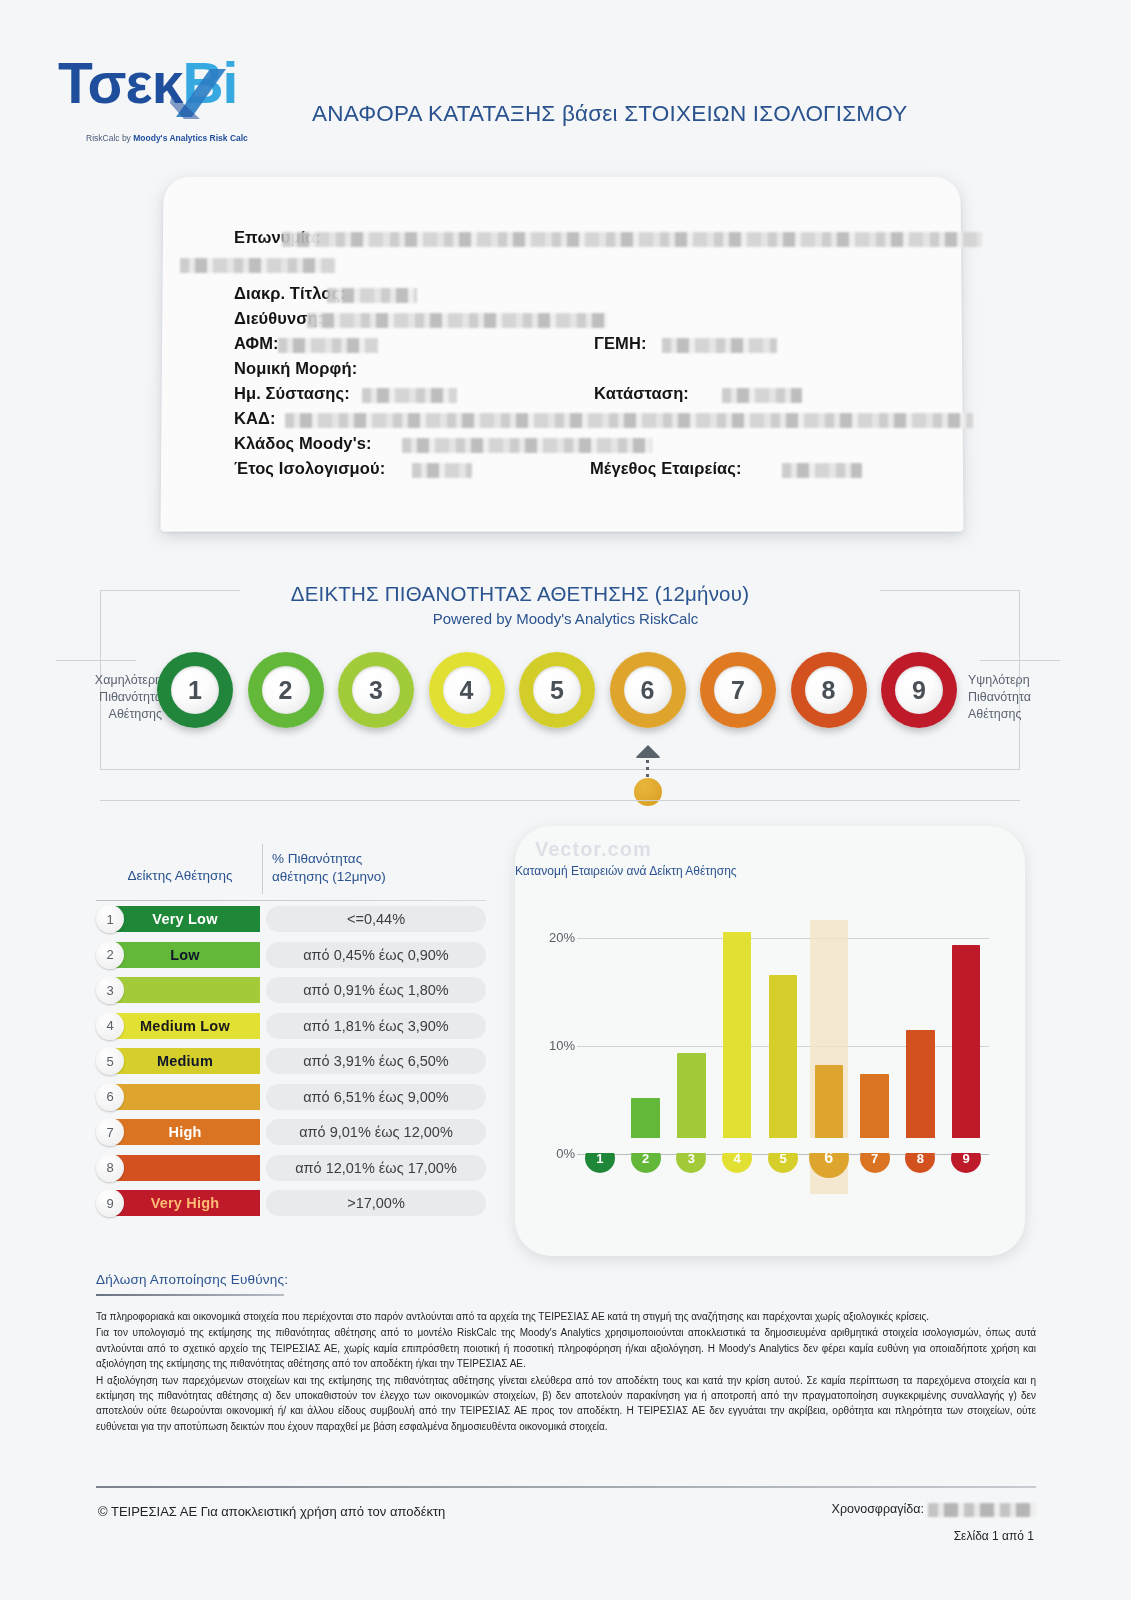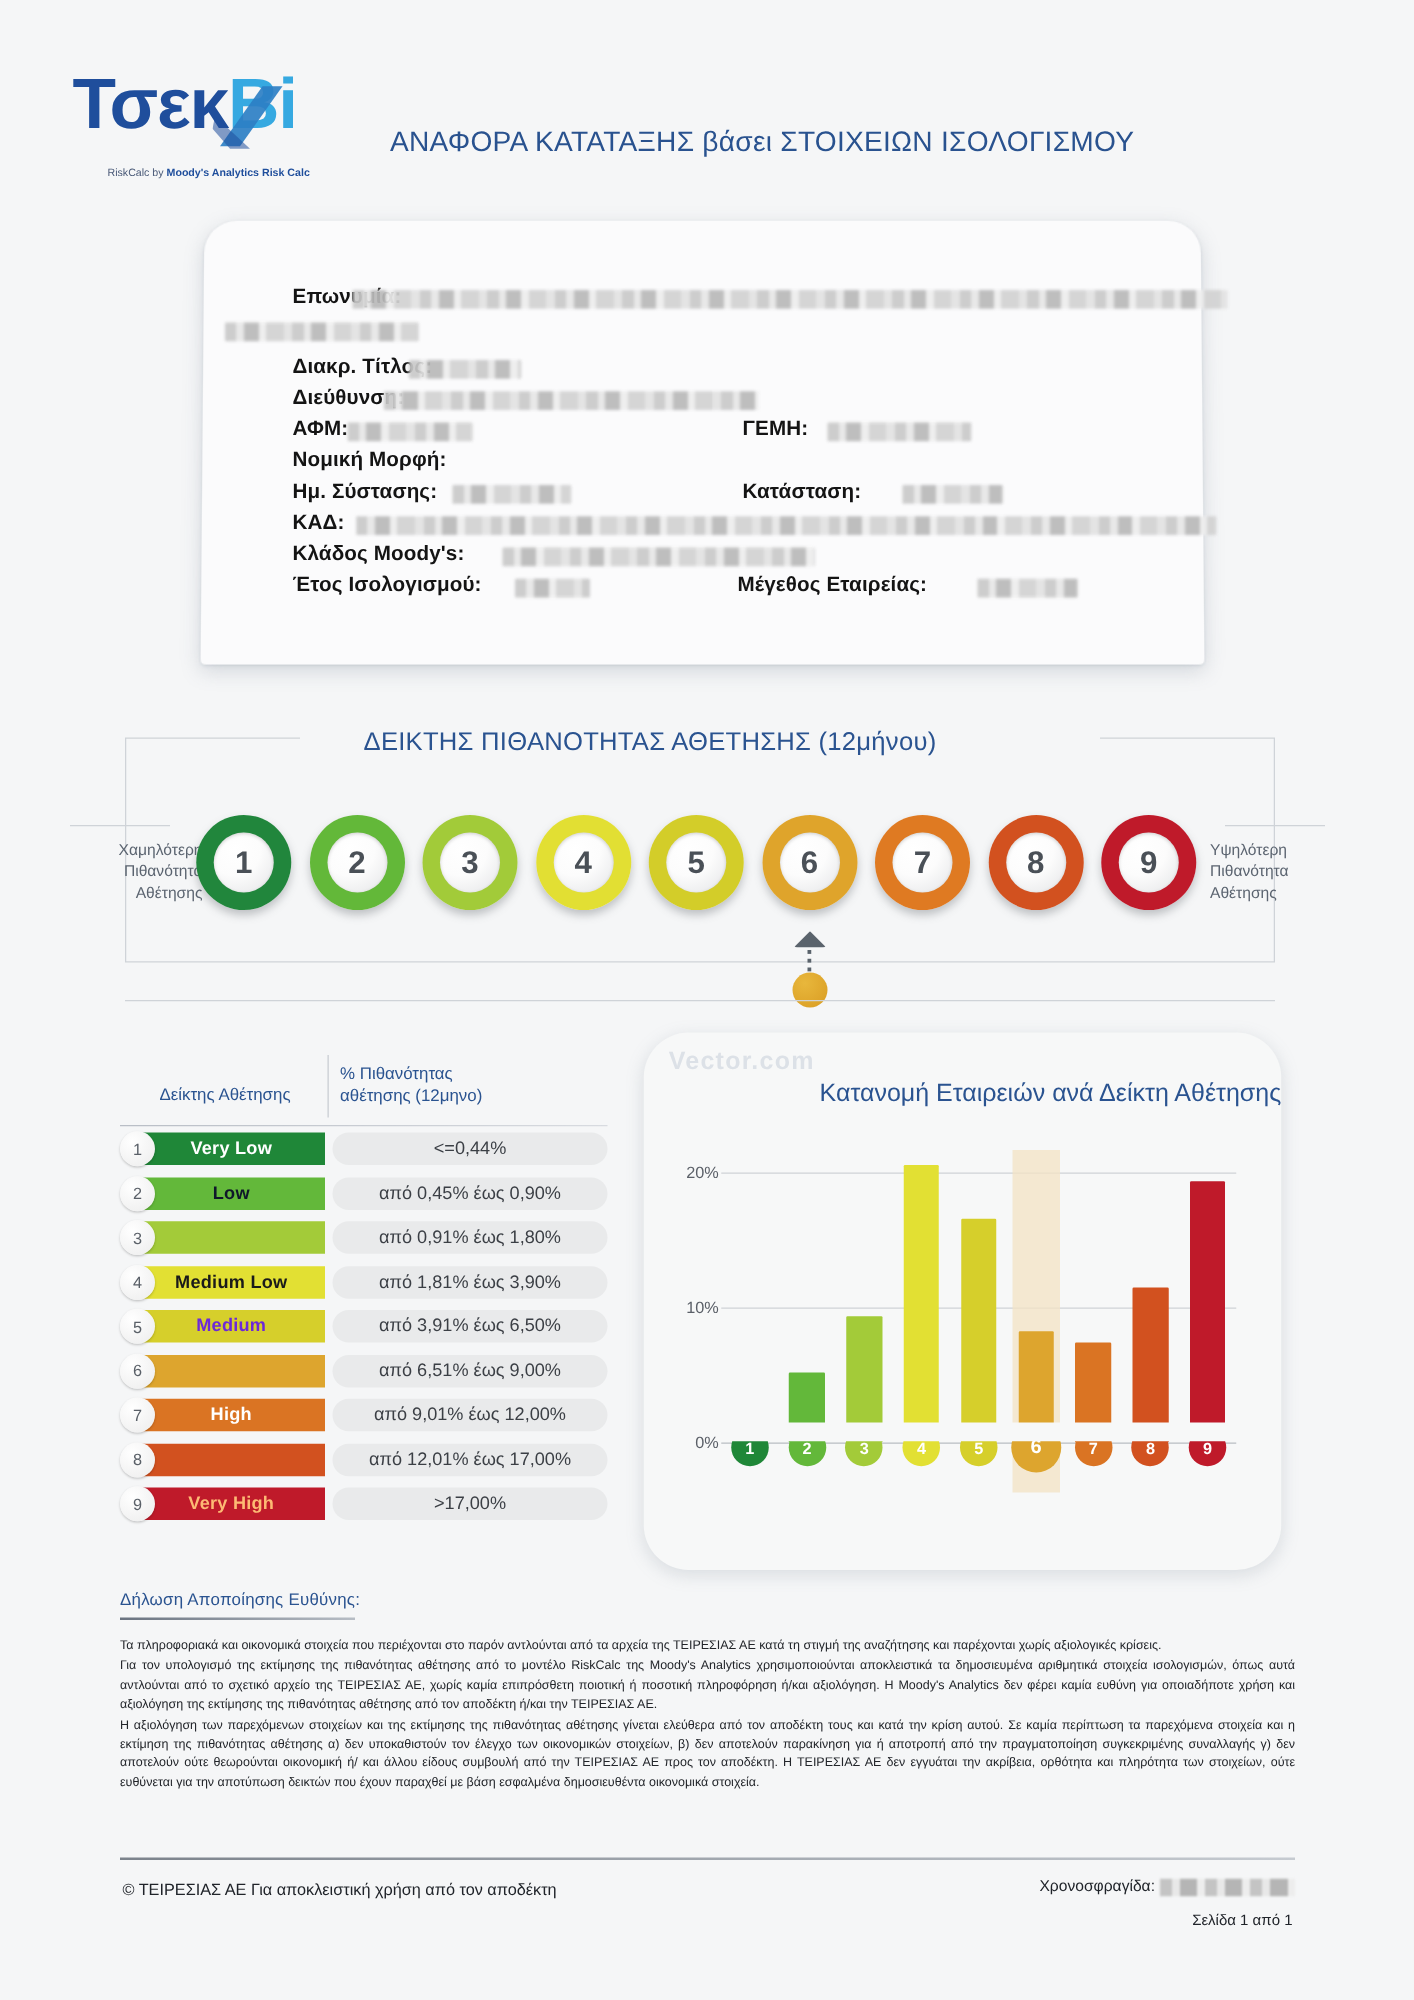--- a/index.html
+++ b/index.html
@@ -135,22 +135,22 @@
     font-size: 14.5px; color: #3b3f45;
   }
 
   
   .chart-card {
     position: absolute; left: 515px; top: 826px; width: 510px; height: 430px;
     background: #f7f8f8; border-radius: 36px;
     box-shadow: 0 4px 14px rgba(120,130,145,.22);
   }
   .chart-title {
-    position: absolute; left: 0; top: 38px; width: 510px; text-align: right;
-    font-size: 20px; color: #2a5390;
+    position: absolute; left: 0; top: 38px; width: 510px; text-align: left;
+    font-size: 12px; color: #2a5390;
   }
   .plot { position: absolute; left: 62px; top: 80px; width: 412px; height: 288px; }
   .gridline { position: absolute; left: 0; width: 412px; height: 1px; background: #cfd2d6; }
   .ytick { position: absolute; right: 414px; font-size: 13px; color: #5b6068; white-space: nowrap; transform: translateY(-8px); }
   .bar { position: absolute; bottom: 0; border-radius: 1px; }
   .bar-hl { position: absolute; bottom: 0; background: #f3e3c4; opacity: .75; }
   .xcirc {
     position: absolute; width: 30px; height: 30px; border-radius: 50%;
     display: flex; align-items: center; justify-content: center;
     color: #fff; font-size: 13px; font-weight: bold;
@@ -234,20 +234,21 @@
           <div class="flabel" style="left: 428px; top: 231px;">Μέγεθος Εταιρείας:</div>
           <div class="redact" style="left: 620px; top: 235px; width: 80px;"></div>
         </div>
     </div>
   </div>
 
   <div class="gauge">
     <div class="gauge-frame"></div>
     <div class="gauge-frame-mask"></div>
     <div class="gauge-title">ΔΕΙΚΤΗΣ ΠΙΘΑΝΟΤΗΤΑΣ ΑΘΕΤΗΣΗΣ  (12μήνου)</div>
+    <div class="gauge-sub">Powered by Moody's Analytics RiskCalc</div>
 
     <div class="side-tick" style="left:56px;"></div>
     <div class="side-label side-left">
       <div>Χαμηλότερη</div>
       <div>Πιθανότητα</div>
       <div>Αθέτησης</div>
     </div>
     <div class="side-tick" style="left:980px;"></div>
     <div class="side-label side-right">
       <div>Υψηλότερη</div>
@@ -316,21 +317,21 @@
           <div class="bar-lbl" style="background: rgb(163, 203, 57); color: rgb(255, 255, 255);"></div>
           <div class="range-pill">από 0,91% έως 1,80%</div>
         </div>
         <div class="trow">
           <div class="badge">4</div>
           <div class="bar-lbl" style="background: rgb(226, 224, 51); color: rgb(26, 26, 26);">Medium Low</div>
           <div class="range-pill">από 1,81% έως 3,90%</div>
         </div>
         <div class="trow">
           <div class="badge">5</div>
-          <div class="bar-lbl" style="background: rgb(214, 207, 43); color: #6d28d9;">Medium</div>
+          <div class="bar-lbl" style="background: rgb(214, 207, 43); color: #0f172a;">Medium</div>
           <div class="range-pill">από 3,91% έως 6,50%</div>
         </div>
         <div class="trow">
           <div class="badge">6</div>
           <div class="bar-lbl" style="background: rgb(221, 165, 46); color: rgb(26, 26, 26);"></div>
           <div class="range-pill">από 6,51% έως 9,00%</div>
         </div>
         <div class="trow">
           <div class="badge">7</div>
           <div class="bar-lbl" style="background: rgb(218, 116, 35); color: rgb(255, 255, 255);">High</div>

